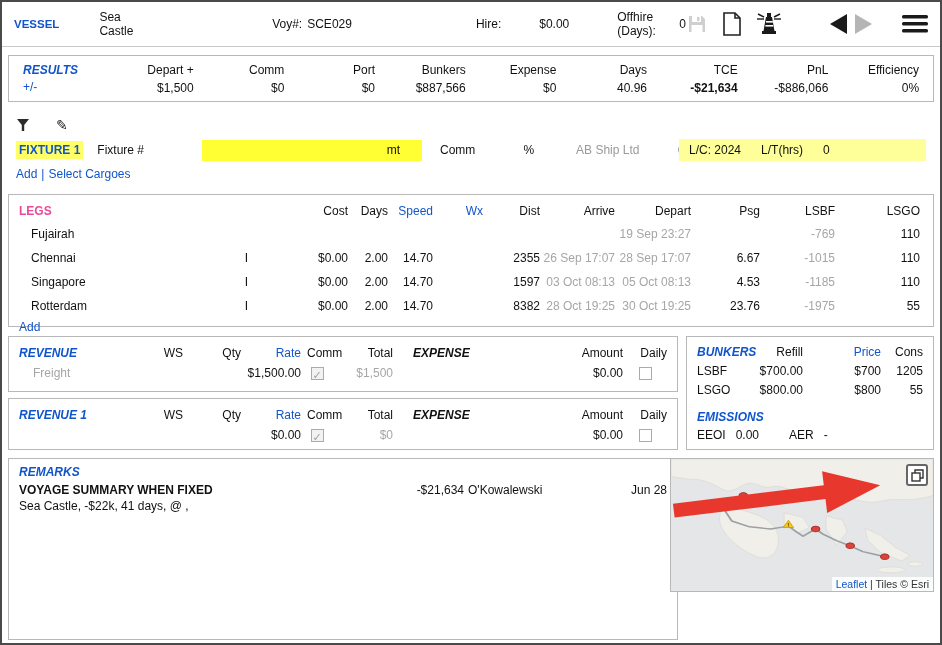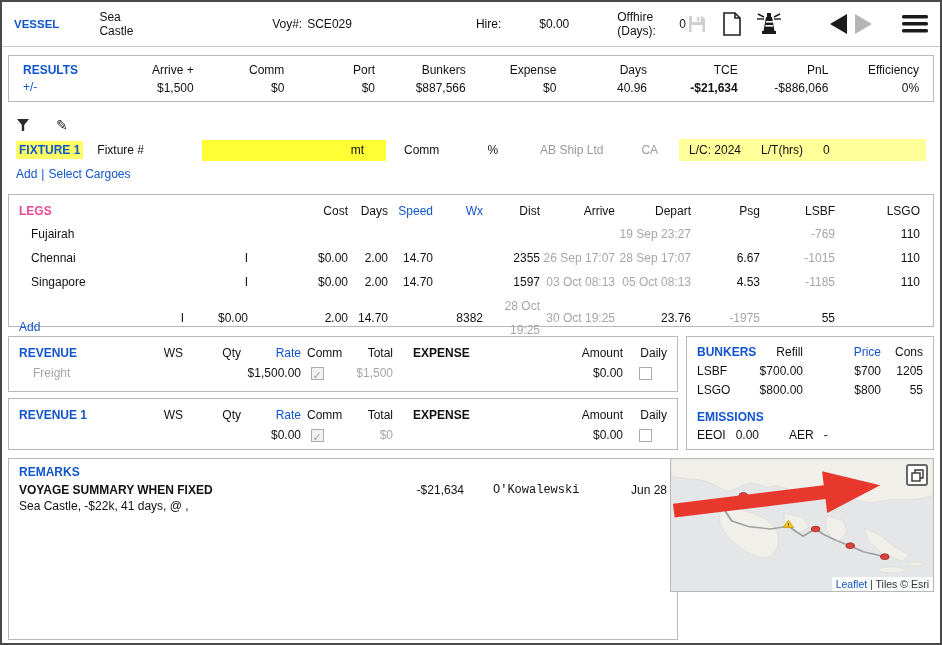--- a/index.html
+++ b/index.html
@@ -3,21 +3,21 @@
 <meta charset="utf-8">
 <style>
   * { box-sizing: border-box; }
   body { margin:0; background:#fff; }
   .window {
     position:relative; width:942px; height:645px;
     border:2px solid #4a4a4a; background:#fff; overflow:hidden;
     font-family:"Liberation Sans", sans-serif; font-size:12px; color:#111;
   }
   .blue { color:#1155CC; }
-  .bold { font-weight:bold; }
+  .bold { font-weight:bold;font-style:italic; }
   .gray { color:#a6a6a6; }
   .num  { text-align:right; }
 
   
   .header { position:absolute; top:0; left:0; right:0; height:45px;
     border-bottom:1px solid #c8c8c8; display:flex; align-items:center; padding:0 12px; }
   .hdr-lbl { color:#1155CC; font-weight:bold; font-size:11.5px; }
   .vessel-name { margin-left:40px; }
   .voy { margin-left:132px; } .voy-val { margin-left:5px; }
   .hire { margin-left:92px;padding-left:32px; } .hire-val { margin-left:38px; }
@@ -35,21 +35,21 @@
   .rlabel { font-size:12px; }
   .rvalue { margin-top:4px; }
   .rcol.tce .rvalue { font-weight:bold; }
 
   
   .fixture { position:absolute; top:112px; left:6px; right:6px; height:78px; padding:2px 8px; }
   .fx-icons { display:flex; gap:12px; align-items:center; height:18px; }
   .fx-row { display:flex; align-items:center; margin-top:5px; height:22px; position:relative; }
   .fx-title { background:#FFFF66; color:#1155CC; font-weight:bold; padding:2px 3px; }
   .fx-no-label { margin-left:14px; }
-  .fx-qty { margin-left:58px; width:184px; height:21px; background:#FFFF33;
+  .fx-qty { margin-left:58px; width:220px; height:21px; background:#FFFF33;
     display:flex; align-items:center; justify-content:flex-end; padding-right:22px; }
   .fx-comm { margin-left:18px; }
   .fx-pct { margin-left:48px; }
   .fx-company { margin-left:42px; color:#9a9a9a; }
   .fx-country { margin-left:38px; color:#9a9a9a; }
   .fx-lc { position:absolute; right:0; top:0; height:22px; width:247px; background:#FFFF99;
     display:flex; align-items:center; padding:0 10px; gap:20px; }
   .fx-links { margin-top:6px; color:#1155CC; }
   .link { color:#1155CC; cursor:pointer; }
   .sep { color:#1155CC; margin:0 4px; }
@@ -83,21 +83,21 @@
   .emissions-title { margin-top:10px; }
   .em-row { display:flex; margin-top:4px; align-items:center; }
   .em-row .v1 { margin-left:10px; } .em-row .l2 { margin-left:30px; } .em-row .v2 { margin-left:10px; }
 
   
   .remarks { position:absolute; top:456px; left:6px; width:670px; height:182px;
     border:1px solid #b8b8b8; padding:6px 10px; }
   .rm-row { display:flex; margin-top:4px; }
   .rm-summary { width:350px; font-weight:bold; }
   .rm-tce { width:95px; text-align:right; }
-  .rm-author { flex:1; margin-left:29px;font-family:Liberation Mono, monospace; }
+  .rm-author { flex:1; margin-left:4px; }
   .rm-date { text-align:right; }
   .rm-body { margin-top:2px; }
 
   
   .map { position:absolute; top:456px; left:668px; right:6px; height:134px;
     border:1px solid #b8b8b8; overflow:hidden; background:#E5E7E8; }
   .map-svg { position:absolute; inset:0; width:100%; height:100%; }
   .map-expand { position:absolute; top:5px; right:5px; width:22px; height:22px; background:#fff;
     border:2px solid #666; border-radius:3px; display:flex; align-items:center; justify-content:center; }
   .map-attr { position:absolute; bottom:0; right:0; background:rgba(255,255,255,0.85);
@@ -168,21 +168,21 @@
       </span>
     </span>
   </div>
 
   <div class="results">
     <div class="rtitle">
       <div class="blue bold">RESULTS</div>
       <div class="blue">+/-</div>
     </div>
     <div class="rcol">
-      <div class="rlabel">Arrive +</div>
+      <div class="rlabel">Depart +</div>
       <div class="rvalue">$1,500</div>
     </div>
     <div class="rcol">
       <div class="rlabel">Comm</div>
       <div class="rvalue">$0</div>
     </div>
     <div class="rcol">
       <div class="rlabel">Port</div>
       <div class="rvalue">$0</div>
     </div>
@@ -294,20 +294,21 @@
       <span class="num">14.70</span>
       <span class="num"></span>
       <span class="num">1597</span>
       <span class="num gray">03 Oct 08:13</span>
       <span class="num gray">05 Oct 08:13</span>
       <span class="num">4.53</span>
       <span class="num gray">-1185</span>
       <span class="num">110</span>
     </div>
     <div class="lrow">
+      <span class="lport">Rotterdam</span>
       <span class="num">I</span>
       <span class="num">$0.00</span>
       <span class="num">2.00</span>
       <span class="num">14.70</span>
       <span class="num"></span>
       <span class="num">8382</span>
       <span class="num gray">28 Oct 19:25</span>
       <span class="num gray">30 Oct 19:25</span>
       <span class="num">23.76</span>
       <span class="num gray">-1975</span>

